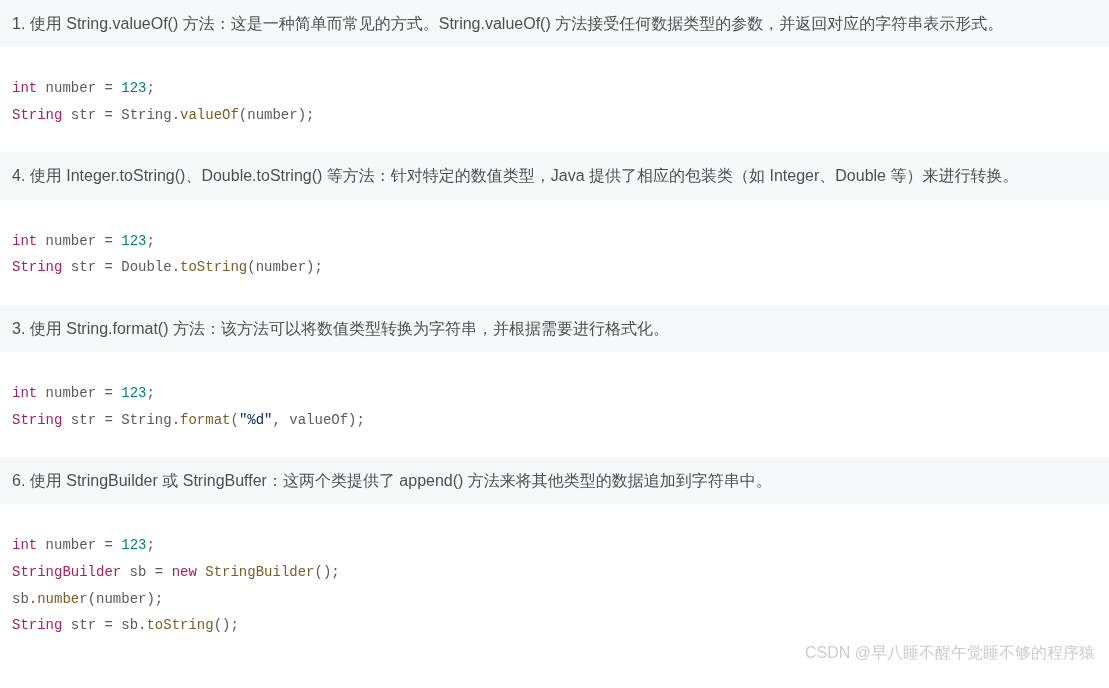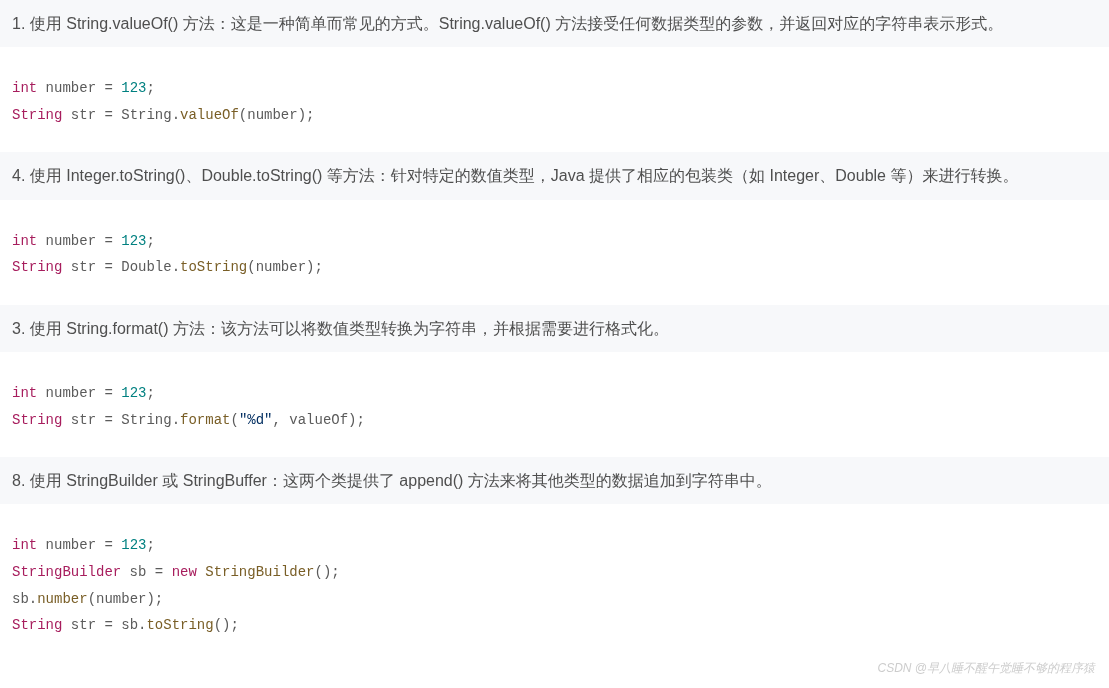--- a/index.html
+++ b/index.html
@@ -27,42 +27,41 @@
       white-space: pre;
     }
     .kw-type { color: #a71d5d; }    
     .kw-class { color: #795e26; }   
     .num { color: #008080; }        
     .str { color: #032f62; }        
     .plain { color: #5b5b5b; }
     .watermark {
       position: fixed;
       right: 14px;
-      bottom: 10px;
-      font-size: 12px;
+      bottom: 22px;
+      font-size: 16px;
       color: rgba(170,170,170,0.6);
       pointer-events: none;
       user-select: none;
-      font-style: italic;
     }
   </style>
 </head>
 <body>
 
 <div class="section-header">1. 使用 String.valueOf() 方法：这是一种简单而常见的方式。String.valueOf() 方法接受任何数据类型的参数，并返回对应的字符串表示形式。</div>
 <div class="code-block"><span class="kw-type">int</span><span class="plain"> number = </span><span class="num">123</span><span class="plain">;</span>
 <span class="kw-type">String</span><span class="plain"> str = String.</span><span class="kw-class">valueOf</span><span class="plain">(number);</span></div>
 
 <div class="section-header">4. 使用 Integer.toString()、Double.toString() 等方法：针对特定的数值类型，Java 提供了相应的包装类（如 Integer、Double 等）来进行转换。</div>
 <div class="code-block"><span class="kw-type">int</span><span class="plain"> number = </span><span class="num">123</span><span class="plain">;</span>
 <span class="kw-type">String</span><span class="plain"> str = Double.</span><span class="kw-class">toString</span><span class="plain">(number);</span></div>
 
 <div class="section-header">3. 使用 String.format() 方法：该方法可以将数值类型转换为字符串，并根据需要进行格式化。</div>
 <div class="code-block"><span class="kw-type">int</span><span class="plain"> number = </span><span class="num">123</span><span class="plain">;</span>
 <span class="kw-type">String</span><span class="plain"> str = String.</span><span class="kw-class">format</span><span class="plain">(</span><span class="str">"%d"</span><span class="plain">, valueOf);</span></div>
 
-<div class="section-header">8. 使用 StringBuilder 或 StringBuffer：这两个类提供了 append() 方法来将其他类型的数据追加到字符串中。</div>
+<div class="section-header">6. 使用 StringBuilder 或 StringBuffer：这两个类提供了 append() 方法来将其他类型的数据追加到字符串中。</div>
 <div class="code-block"><span class="kw-type">int</span><span class="plain"> number = </span><span class="num">123</span><span class="plain">;</span>
 <span class="kw-type">StringBuilder</span><span class="plain"> sb = </span><span class="kw-type">new</span><span class="plain"> </span><span class="kw-class">StringBuilder</span><span class="plain">();</span>
 <span class="plain">sb.</span><span class="kw-class">number</span><span class="plain">(number);</span>
 <span class="kw-type">String</span><span class="plain"> str = sb.</span><span class="kw-class">toString</span><span class="plain">();</span></div>
 
 <div class="watermark">CSDN @早八睡不醒午觉睡不够的程序猿</div>
 
 </body></html>

